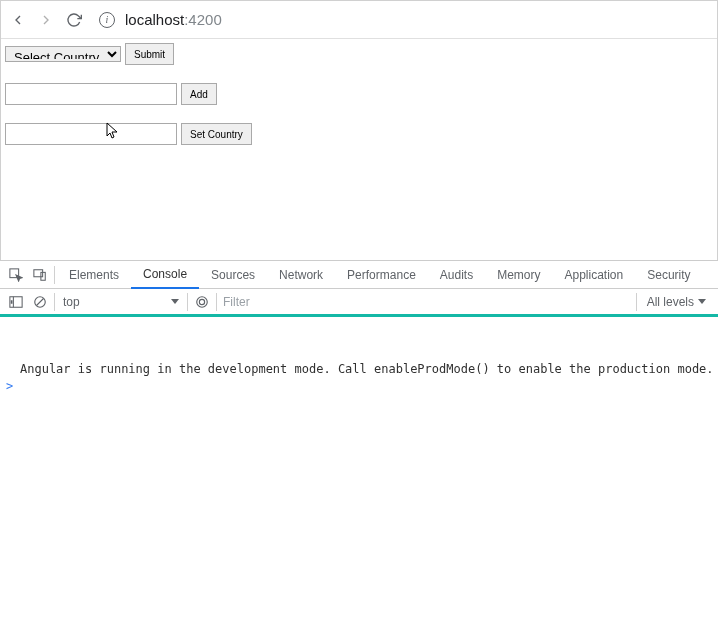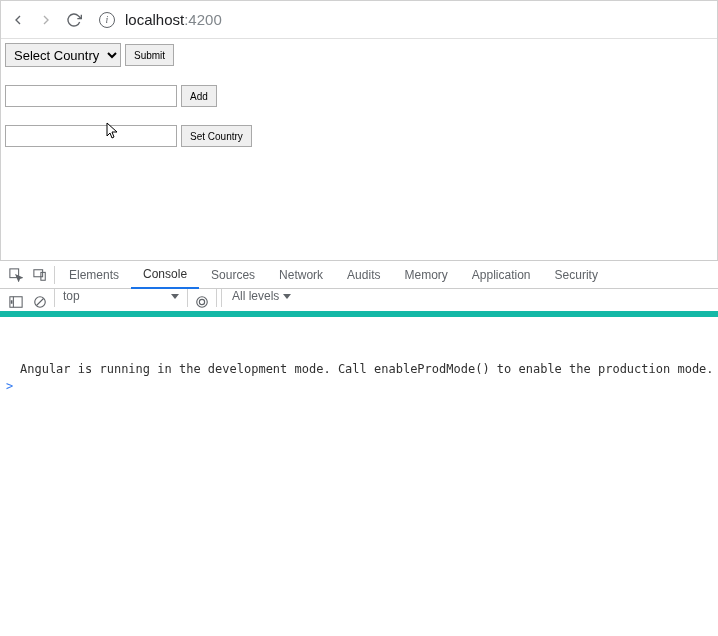--- a/index.html
+++ b/index.html
@@ -66,21 +66,21 @@
     }
     .row {
       display: flex;
       align-items: center;
       gap: 4px;
       margin-bottom: 18px;
     }
     select {
       font-size: 13px;
       padding: 2px 4px;
-      height: 24px;
+      height: 16px;
       border: 1px solid #a9a9a9;
       background: #efefef;
     }
     select.country-select {
       min-width: 108px;
     }
     input[type="text"] {
       border: 1px solid #a9a9a9;
       height: 22px;
       width: 172px;
@@ -136,23 +136,23 @@
       height: 28px;
       display: flex;
       align-items: center;
     }
     .dt-tab.active {
       color: #333;
       border-bottom: 2px solid #1a73e8;
     }
     .devtools-filter {
       display: flex;
-      align-items: flex-start;
+      align-items: center;
       height: 28px;
-      border-bottom: 6px solid #14b8a6;
+      border-bottom: 3px solid #14b8a6;
       padding: 0 4px;
       font-size: 12px;
       color: #5f6368;
     }
     .dt-sep {
       width: 1px;
       height: 18px;
       background: #d0d0d0;
       margin: 0 2px;
     }
@@ -274,20 +274,21 @@
       <svg width="14" height="14" viewBox="0 0 16 16" fill="none" stroke="#5f6368" stroke-width="1.2">
           <rect x="1" y="2" width="10" height="8"></rect>
           <rect x="9" y="5" width="5" height="9"></rect>
         </svg>
     </div>
     <div class="dt-sep"></div>
     <div class="dt-tab">Elements</div>
     <div class="dt-tab active">Console</div>
     <div class="dt-tab">Sources</div>
     <div class="dt-tab">Network</div>
+    <div class="dt-tab">Performance</div>
     <div class="dt-tab">Audits</div>
     <div class="dt-tab">Memory</div>
     <div class="dt-tab">Application</div>
     <div class="dt-tab">Security</div>
   </div>
 
   <div class="devtools-filter">
     <div class="dt-icon">
       <svg width="14" height="14" viewBox="0 0 16 16" fill="none" stroke="#5f6368" stroke-width="1.2">
           <rect x="1" y="2" width="14" height="12"></rect>
@@ -308,20 +309,21 @@
     </div>
     <div class="dt-sep"></div>
     <div class="dt-icon">
       <svg width="14" height="14" viewBox="0 0 16 16" fill="none" stroke="#5f6368" stroke-width="1.3">
           <circle cx="8" cy="8" r="3"></circle>
           <path d="M2 8a6 6 0 0 1 12 0"></path>
           <path d="M2 8a6 6 0 0 0 12 0"></path>
         </svg>
     </div>
     <div class="dt-sep"></div>
+    <input class="filter-input" placeholder="Filter" style="">
     <div class="dt-sep"></div>
     <div class="levels">
       <span>All levels</span>
       <span class="arrow-down"></span>
     </div>
   </div>
 
   <div class="console-body">
     <div class="console-line">Angular is running in the development mode. Call enableProdMode() to enable the production mode.</div>
     <div class="console-prompt">&gt;</div>

